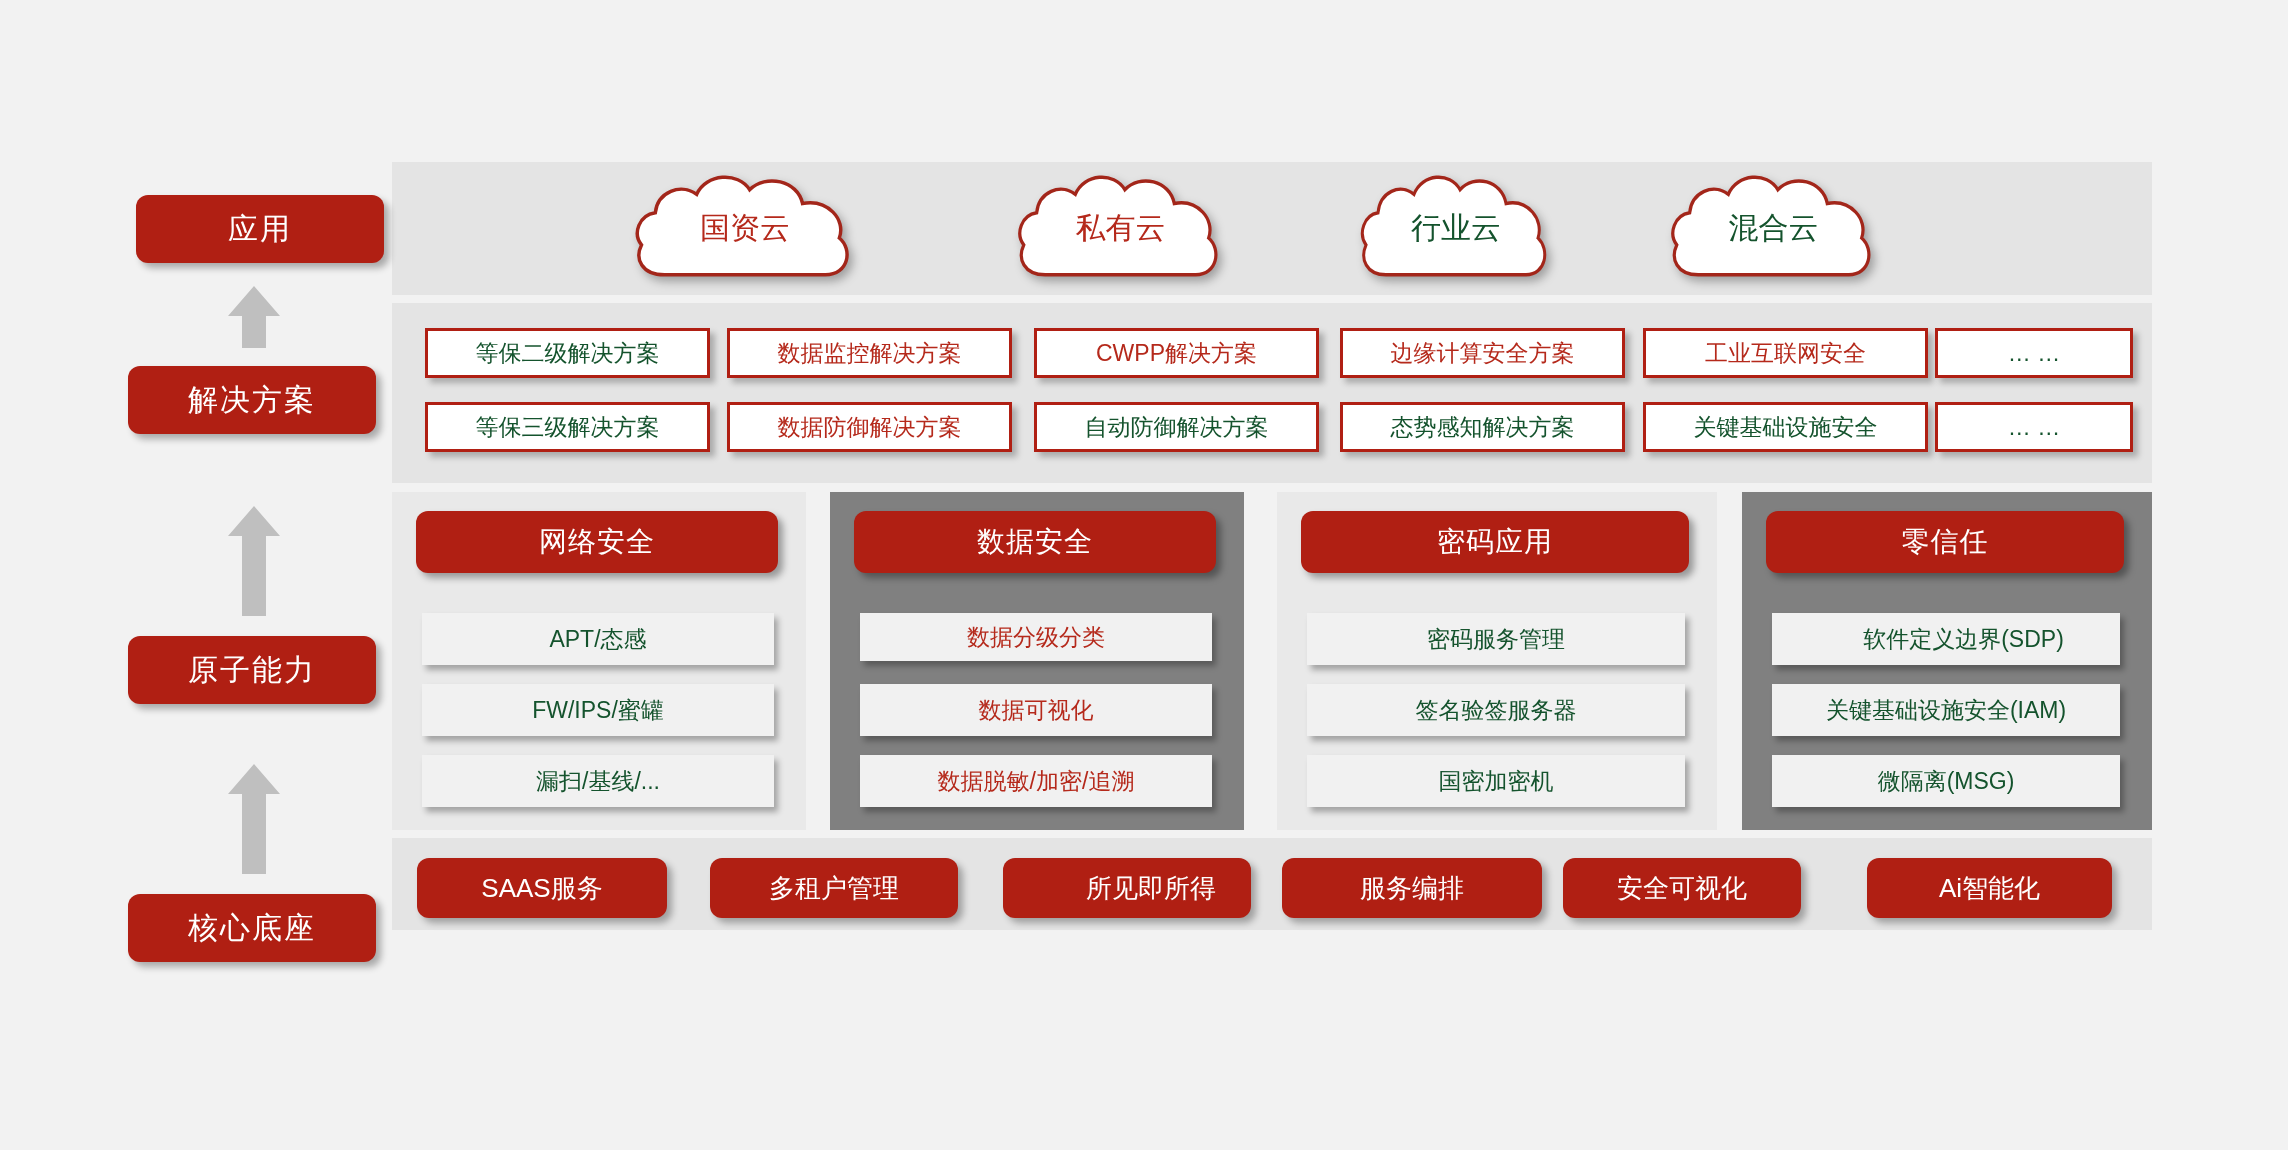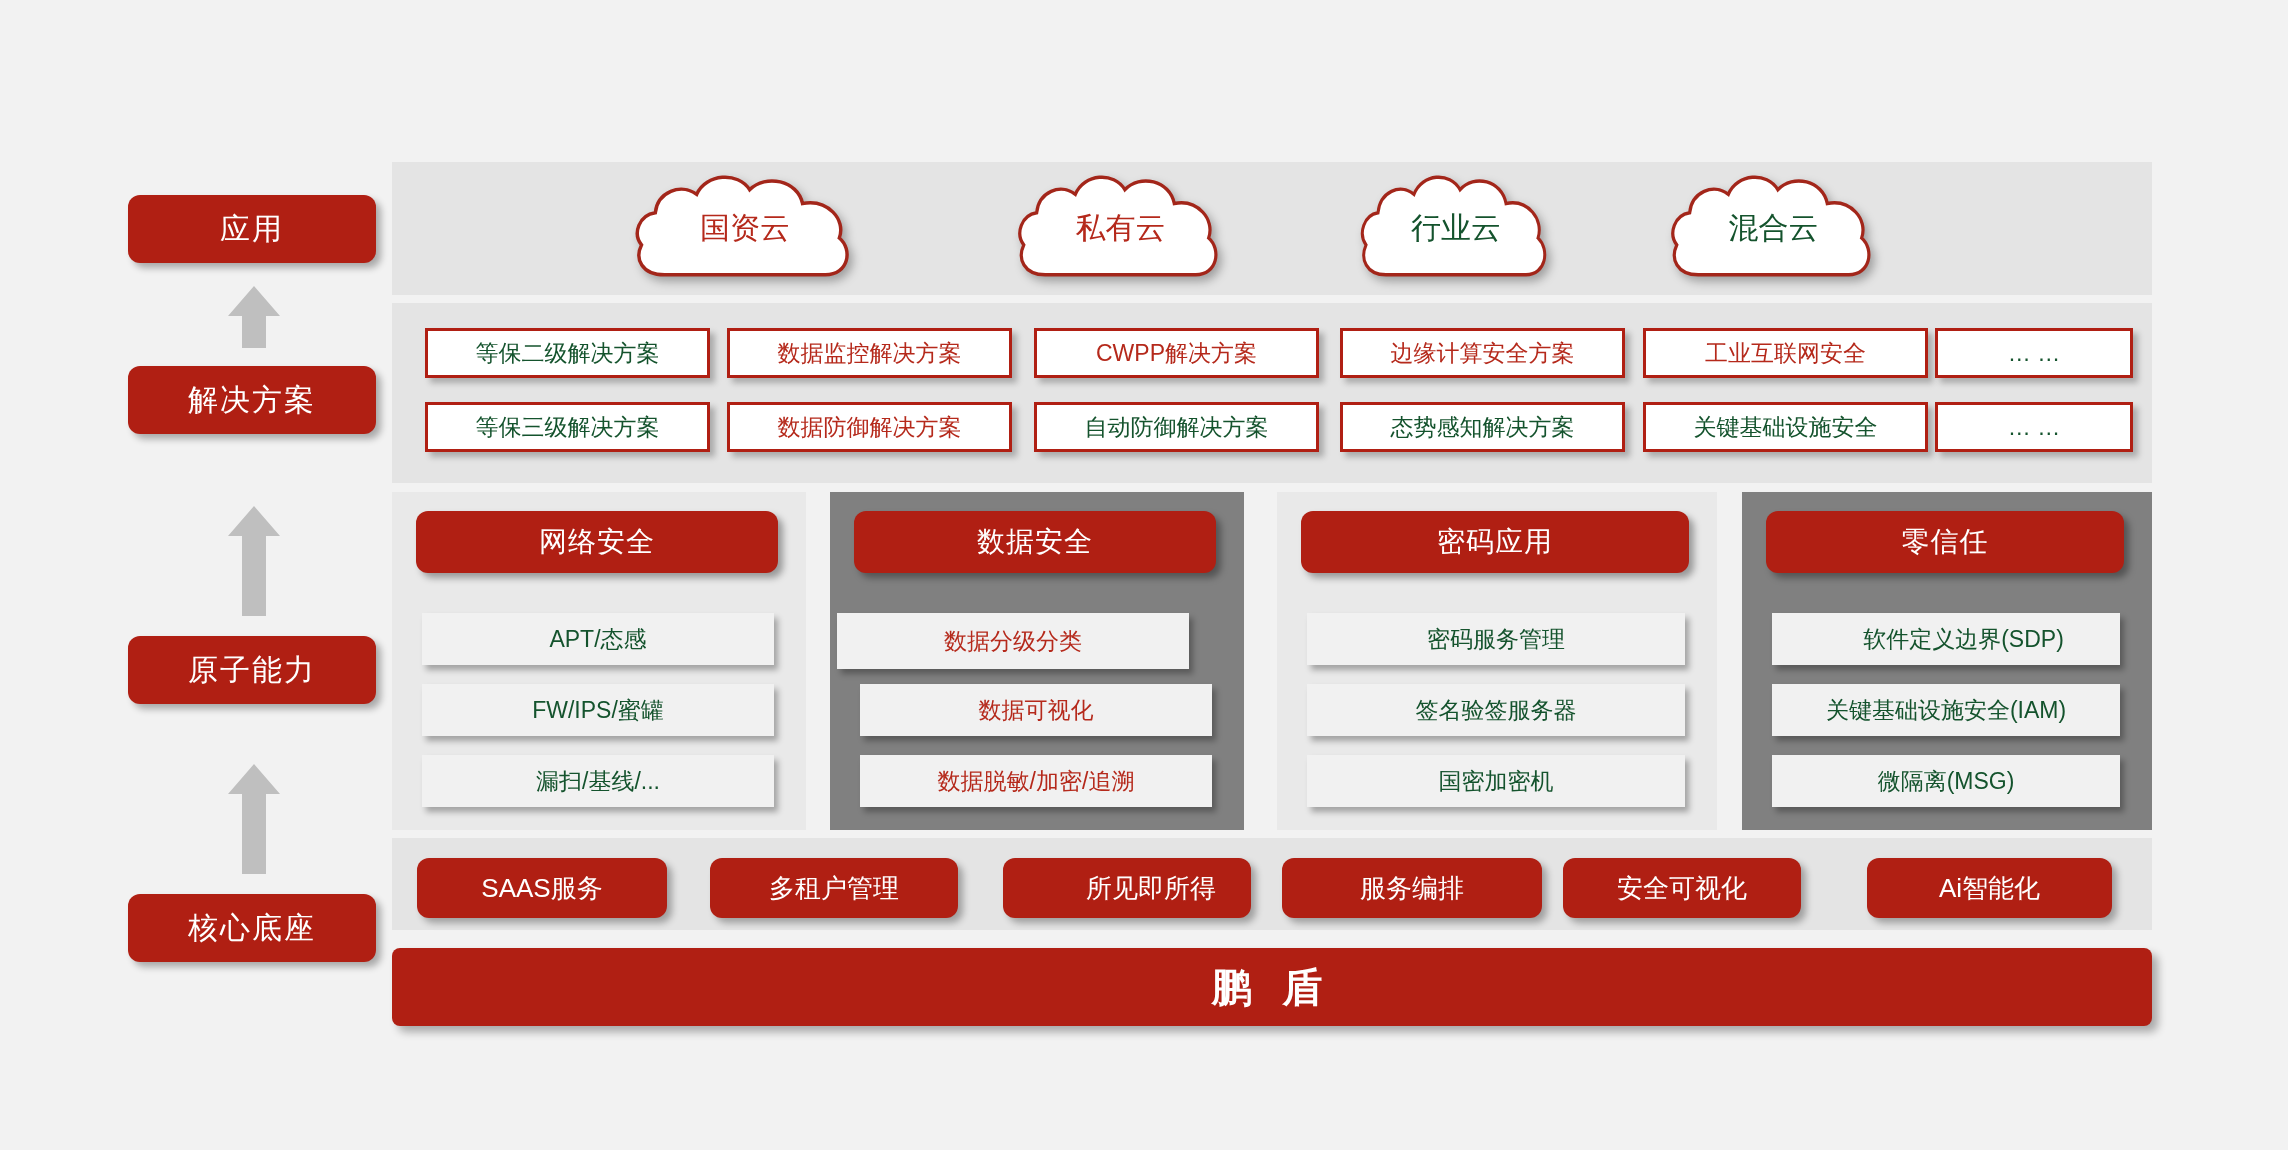--- a/index.html
+++ b/index.html
@@ -90,21 +90,21 @@
 </head>
 <body>
 
 <div id="stage">
 
   <div class="band" style="left:392px; top:162px; width:1760px; height:133px;"></div>
   <div class="band" style="left:392px; top:303px; width:1760px; height:180px;"></div>
   <div class="band" style="left:392px; top:838px; width:1760px; height:92px;"></div>
 
   <div id="rail">
-      <div class="rail-pill" style="left: 128px; top: 195px; width: 248px; height: 68px;">应用</div>
+      <div class="rail-pill" style="left: 136px; top: 195px; width: 248px; height: 68px;">应用</div>
       <div class="rail-pill" style="left: 128px; top: 366px; width: 248px; height: 68px;">解决方案</div>
       <div class="rail-pill" style="left: 128px; top: 636px; width: 248px; height: 68px;">原子能力</div>
       <div class="rail-pill" style="left: 128px; top: 894px; width: 248px; height: 68px;">核心底座</div>
       <div class="rail-arrow" style="left: 228px; top: 286px; width: 52px; height: 62px;"><svg viewBox="0 0 52 62" width="52" height="62">
           <polygon points="26,0 52,30 38,30 38,62 14,62 14,30 0,30" fill="#bfbfbf"></polygon>
         </svg></div>
       <div class="rail-arrow" style="left: 228px; top: 506px; width: 52px; height: 110px;"><svg viewBox="0 0 52 110" width="52" height="110">
           <polygon points="26,0 52,30 38,30 38,110 14,110 14,30 0,30" fill="#bfbfbf"></polygon>
         </svg></div>
       <div class="rail-arrow" style="left: 228px; top: 764px; width: 52px; height: 110px;"><svg viewBox="0 0 52 110" width="52" height="110">
@@ -155,21 +155,21 @@
     </div>
 
   <div id="atomic">
       <div class="cap-col light" style="left: 392px; top: 492px; width: 414px; height: 338px;"></div>
       <div class="cap-head" style="left: 416px; top: 511px; width: 362px; height: 62px;">网络安全</div>
       <div class="cap-item t-black" style="left: 422px; top: 613px; width: 352px; height: 52px;">APT/态感</div>
       <div class="cap-item t-black" style="left: 422px; top: 684px; width: 352px; height: 52px;">FW/IPS/蜜罐</div>
       <div class="cap-item t-black" style="left: 422px; top: 755px; width: 352px; height: 52px;">漏扫/基线/...</div>
       <div class="cap-col dark" style="left: 830px; top: 492px; width: 414px; height: 338px;"></div>
       <div class="cap-head" style="left: 854px; top: 511px; width: 362px; height: 62px;">数据安全</div>
-      <div class="cap-item t-red" style="left: 837px; top: 613px; width: 352px; height: 56px; font-family: Liberation Mono, monospace;">数据分级分类</div>
+      <div class="cap-item t-red" style="left: 860px; top: 613px; width: 352px; height: 48px; font-family: Liberation Mono, monospace;">数据分级分类</div>
       <div class="cap-item t-red" style="left: 860px; top: 684px; width: 352px; height: 52px;">数据可视化</div>
       <div class="cap-item t-red" style="left: 860px; top: 755px; width: 352px; height: 52px;">数据脱敏/加密/追溯</div>
       <div class="cap-col light" style="left: 1277px; top: 492px; width: 440px; height: 338px;"></div>
       <div class="cap-head" style="left: 1301px; top: 511px; width: 388px; height: 62px;">密码应用</div>
       <div class="cap-item t-black" style="left: 1307px; top: 613px; width: 378px; height: 52px;">密码服务管理</div>
       <div class="cap-item t-black" style="left: 1307px; top: 684px; width: 378px; height: 52px;">签名验签服务器</div>
       <div class="cap-item t-black" style="left: 1307px; top: 755px; width: 378px; height: 52px;">国密加密机</div>
       <div class="cap-col dark" style="left: 1742px; top: 492px; width: 410px; height: 338px;"></div>
       <div class="cap-head" style="left: 1766px; top: 511px; width: 358px; height: 62px;">零信任</div>
       <div class="cap-item t-black" style="left: 1772px; top: 613px; width: 348px; height: 52px; padding-left: 35px;">软件定义边界(SDP)</div>
@@ -179,15 +179,14 @@
 
   <div id="core">
       <div class="core-pill" style="left: 417px; top: 858px; width: 250px; height: 60px;">SAAS服务</div>
       <div class="core-pill" style="left: 710px; top: 858px; width: 248px; height: 60px;">多租户管理</div>
       <div class="core-pill" style="left: 1003px; top: 858px; width: 248px; height: 60px; padding-left: 48px;">所见即所得</div>
       <div class="core-pill" style="left: 1282px; top: 858px; width: 260px; height: 60px;">服务编排</div>
       <div class="core-pill" style="left: 1563px; top: 858px; width: 238px; height: 60px;">安全可视化</div>
       <div class="core-pill" style="left: 1867px; top: 858px; width: 245px; height: 60px;">Ai智能化</div>
     </div>
 
-  <div class="brand-bar" style="left:392px; top:948px; width:1760px; height:78px;">鹏 盾</div>
 
 </div>
 
 </body></html>

